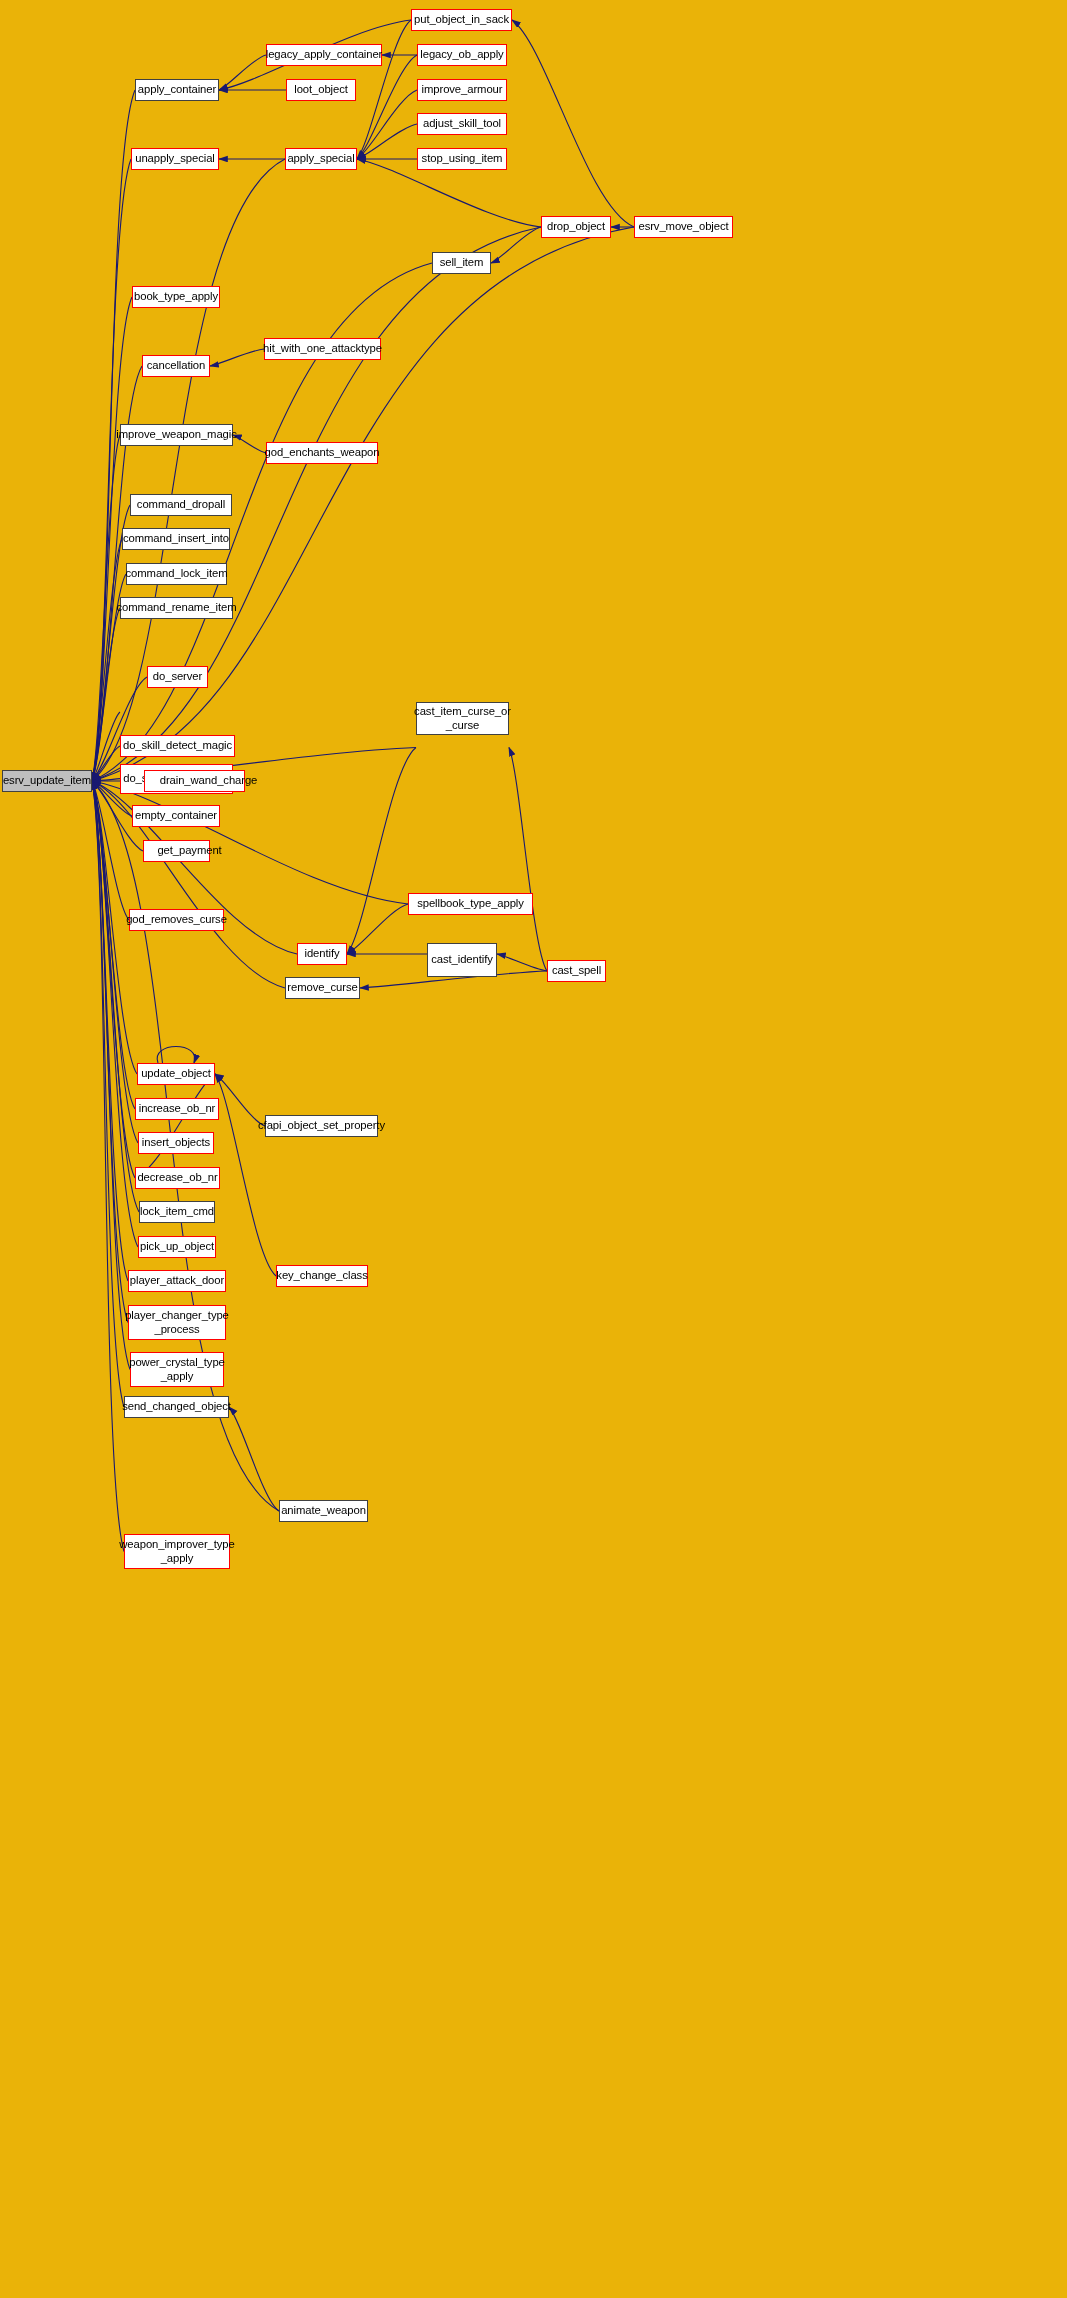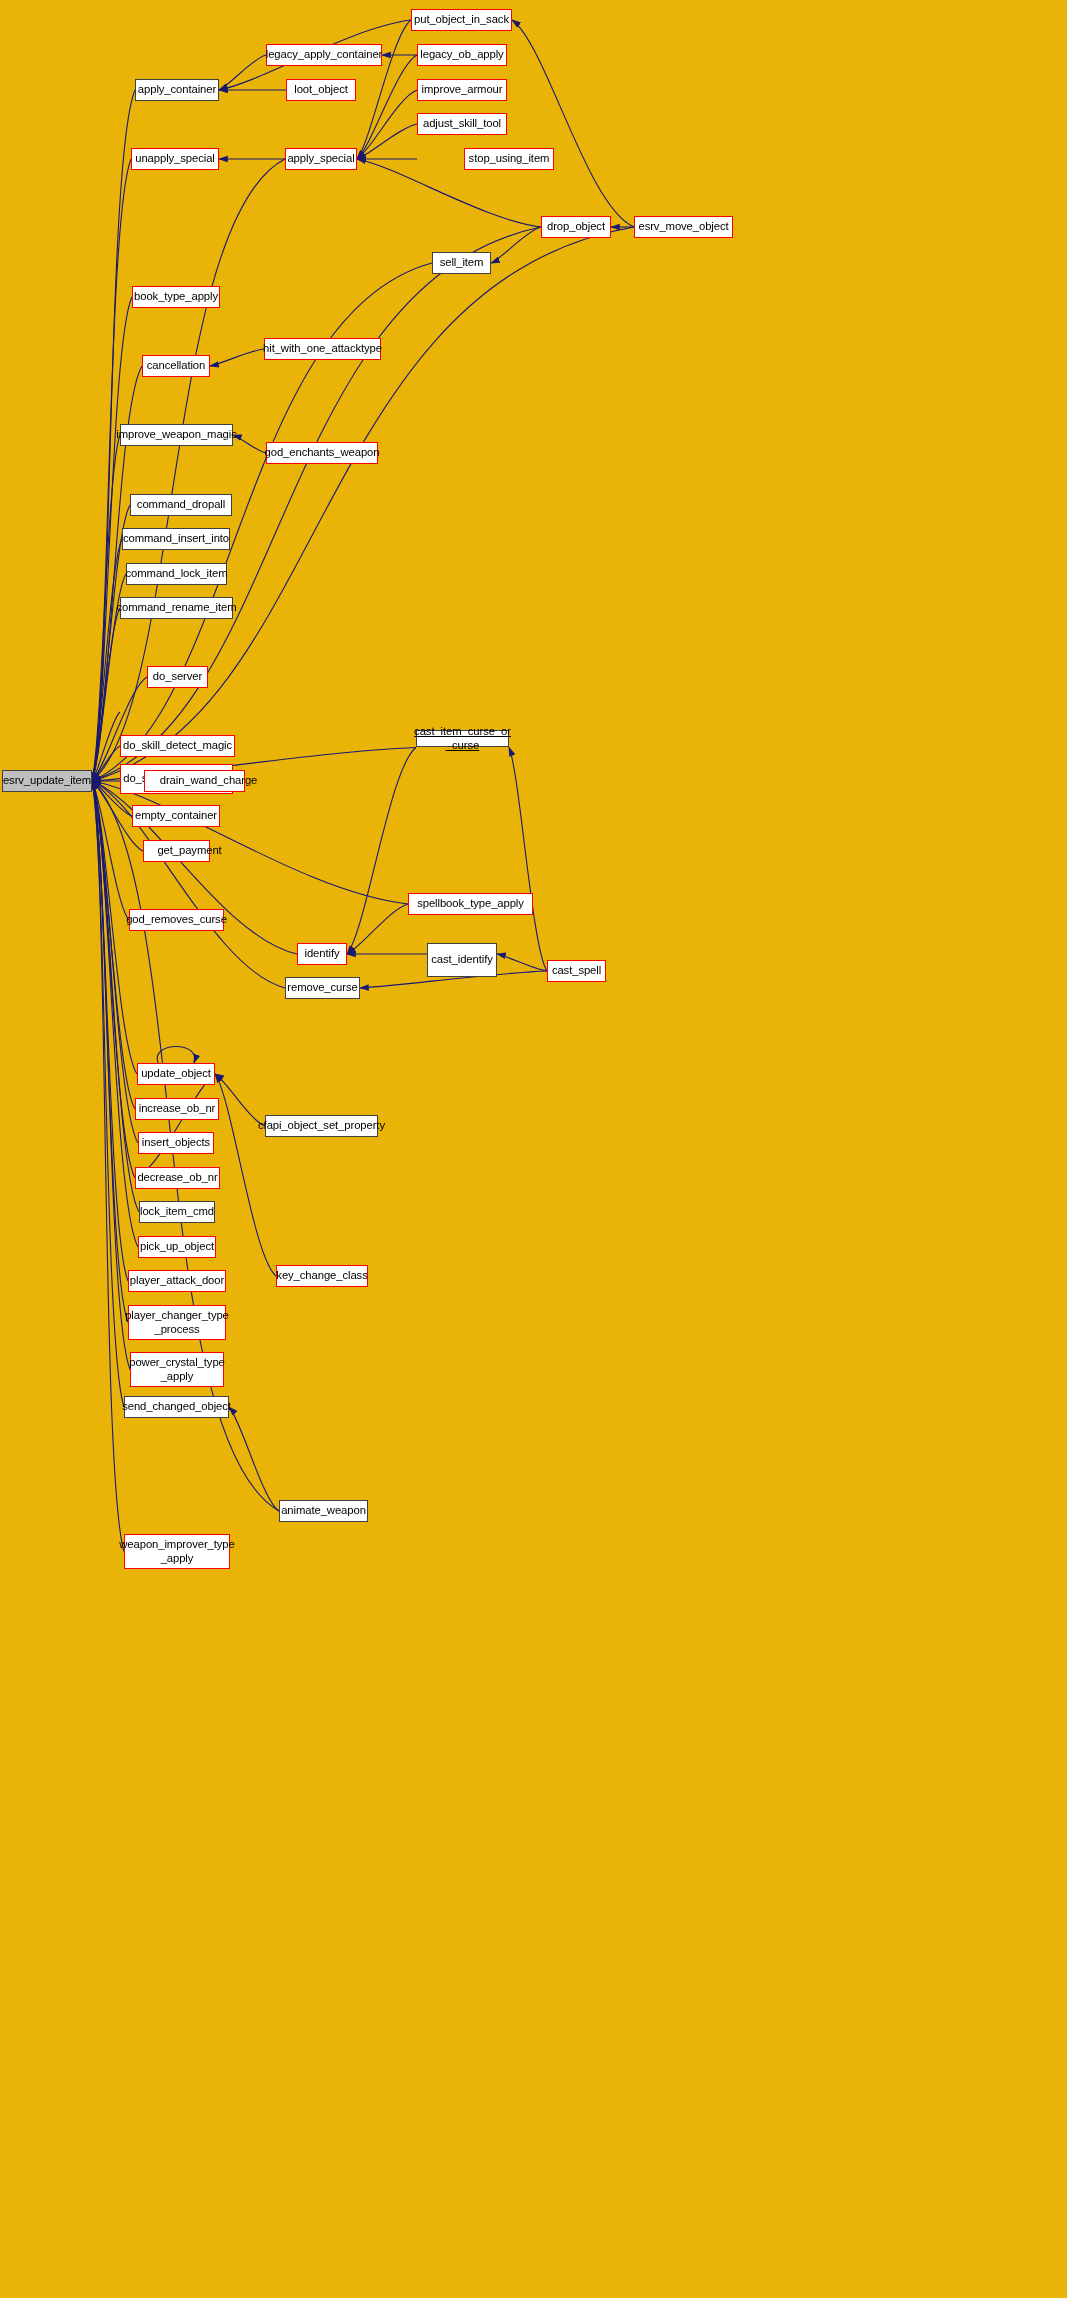--- a/index.html
+++ b/index.html
@@ -128,41 +128,41 @@
   <div id="nodes-layer">
       <div class="node" style="left: 411px; top: 9px; width: 101px; height: 22px;">put_object_in_sack</div>
       <div class="node" style="left: 266px; top: 44px; width: 116px; height: 22px;">legacy_apply_container</div>
       <div class="node" style="left: 417px; top: 44px; width: 90px; height: 22px;">legacy_ob_apply</div>
       <div class="node black" style="left: 135px; top: 79px; width: 84px; height: 22px;">apply_container</div>
       <div class="node" style="left: 286px; top: 79px; width: 70px; height: 22px;">loot_object</div>
       <div class="node" style="left: 417px; top: 79px; width: 90px; height: 22px;">improve_armour</div>
       <div class="node" style="left: 417px; top: 113px; width: 90px; height: 22px;">adjust_skill_tool</div>
       <div class="node" style="left: 131px; top: 148px; width: 88px; height: 22px;">unapply_special</div>
       <div class="node" style="left: 285px; top: 148px; width: 72px; height: 22px;">apply_special</div>
-      <div class="node" style="left: 417px; top: 148px; width: 90px; height: 22px; margin-left: 47px;">stop_using_item</div>
+      <div class="node" style="left: 417px; top: 148px; width: 90px; height: 22px;">stop_using_item</div>
       <div class="node" style="left: 541px; top: 216px; width: 70px; height: 22px;">drop_object</div>
       <div class="node" style="left: 634px; top: 216px; width: 99px; height: 22px;">esrv_move_object</div>
       <div class="node black" style="left: 432px; top: 252px; width: 59px; height: 22px;">sell_item</div>
       <div class="node" style="left: 132px; top: 286px; width: 88px; height: 22px;">book_type_apply</div>
       <div class="node" style="left: 264px; top: 338px; width: 117px; height: 22px;">hit_with_one_attacktype</div>
       <div class="node" style="left: 142px; top: 355px; width: 68px; height: 22px;">cancellation</div>
       <div class="node black" style="left: 120px; top: 424px; width: 113px; height: 22px;">improve_weapon_magic</div>
       <div class="node" style="left: 266px; top: 442px; width: 112px; height: 22px;">god_enchants_weapon</div>
       <div class="node black" style="left: 130px; top: 494px; width: 102px; height: 22px;">command_dropall</div>
       <div class="node black" style="left: 122px; top: 528px; width: 108px; height: 22px;">command_insert_into</div>
       <div class="node black" style="left: 126px; top: 563px; width: 101px; height: 22px;">command_lock_item</div>
       <div class="node black" style="left: 120px; top: 597px; width: 113px; height: 22px;">command_rename_item</div>
       <div class="node" style="left: 147px; top: 666px; width: 61px; height: 22px;">do_server</div>
       <div class="node" style="left: 120px; top: 724px; width: 113px; height: 30px; margin-top: 40px;">do_skill_detect_curse</div>
       <div class="node" style="left: 120px; top: 735px; width: 115px; height: 22px;">do_skill_detect_magic</div>
       <div class="node current" style="left: 2px; top: 770px; width: 90px; height: 22px;">esrv_update_item</div>
       <div class="node" style="left: 144px; top: 770px; width: 101px; height: 22px; padding-left: 28px;">drain_wand_charge</div>
       <div class="node" style="left: 132px; top: 805px; width: 88px; height: 22px;">empty_container</div>
       <div class="node" style="left: 143px; top: 840px; width: 67px; height: 22px; padding-left: 26px;">get_payment</div>
-      <div class="node black" style="left: 416px; top: 730px; width: 93px; height: 17px; text-decoration: underline;">cast_item_curse_or
+      <div class="node black" style="left: 416px; top: 702px; width: 93px; height: 33px;">cast_item_curse_or
 _curse</div>
       <div class="node" style="left: 408px; top: 893px; width: 125px; height: 22px;">spellbook_type_apply</div>
       <div class="node" style="left: 129px; top: 909px; width: 95px; height: 22px;">god_removes_curse</div>
       <div class="node" style="left: 297px; top: 943px; width: 50px; height: 22px;">identify</div>
       <div class="node black" style="left: 427px; top: 943px; width: 70px; height: 34px;">cast_identify</div>
       <div class="node" style="left: 547px; top: 960px; width: 59px; height: 22px;">cast_spell</div>
       <div class="node black" style="left: 285px; top: 977px; width: 75px; height: 22px;">remove_curse</div>
       <div class="node" style="left: 137px; top: 1063px; width: 78px; height: 22px;">update_object</div>
       <div class="node" style="left: 135px; top: 1098px; width: 84px; height: 22px;">increase_ob_nr</div>
       <div class="node" style="left: 138px; top: 1132px; width: 76px; height: 22px;">insert_objects</div>

